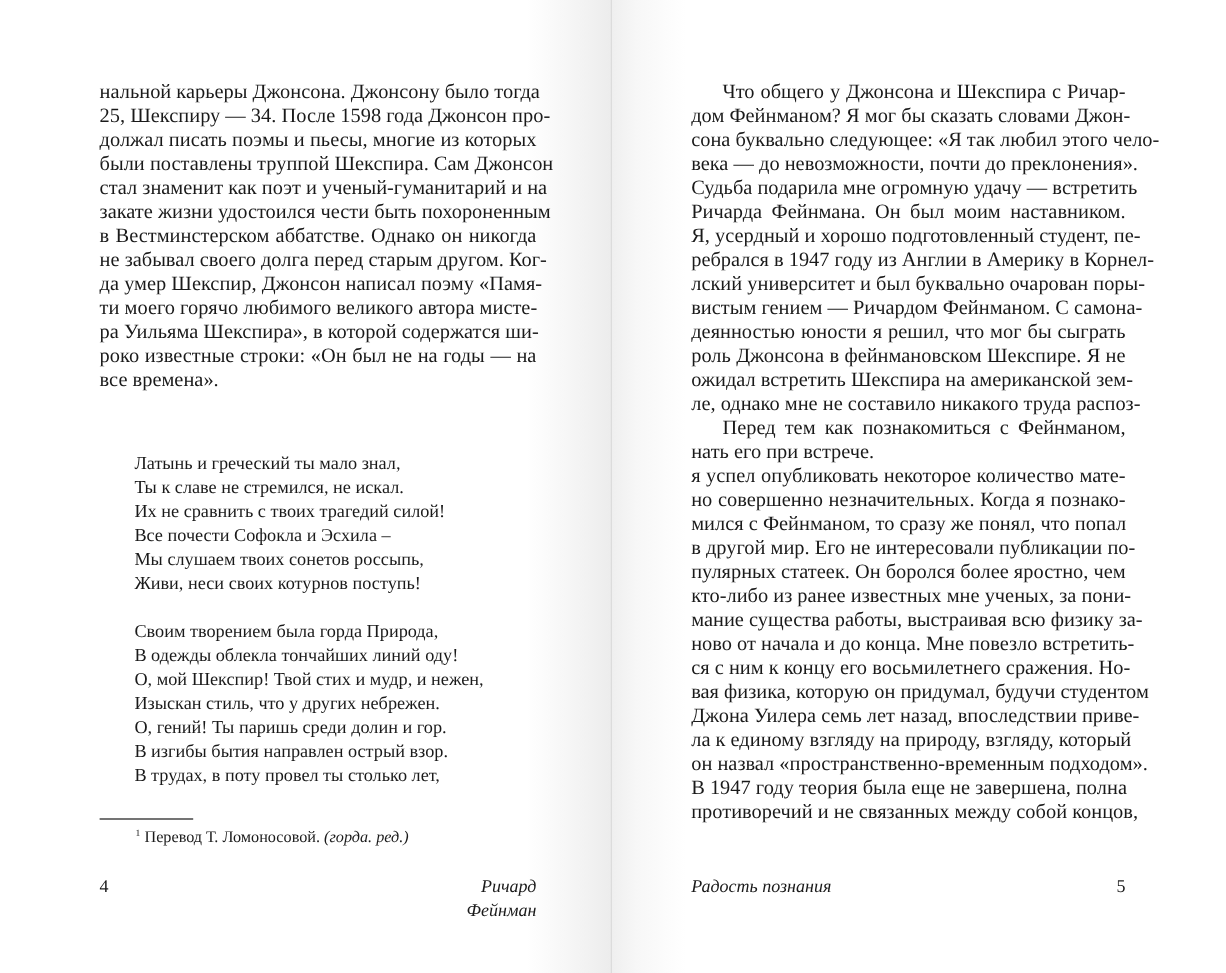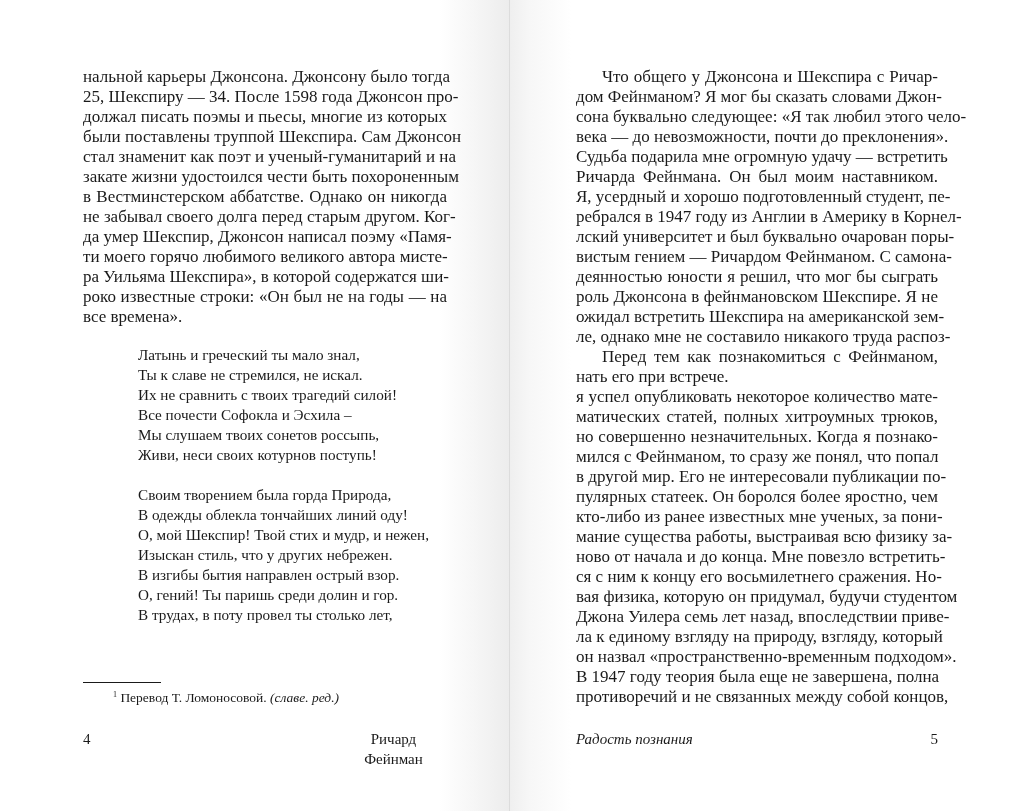--- a/index.html
+++ b/index.html
@@ -16,34 +16,34 @@
     background: linear-gradient(to right, #efefef 0%, #f7f7f7 4%, #ffffff 12%, #ffffff 100%); }
   .spine { position: absolute; left: 509px; top: 0; width: 1px; height: 811px; background: #dcdcdc; }
 
   .text { position: absolute; font-size: 17px; line-height: 20px; text-align: justify; }
   .left-text { left: 83px; top: 67px; width: 364px; }
   .right-text { left: 576px; top: 67px; width: 362px; }
   .line { display: block; text-align: justify; text-align-last: justify; white-space: nowrap; }
   .line.last { text-align-last: left; }
   .line.indent { text-indent: 26px; }
 
-  .poem { position: absolute; left: 138px; font-size: 15.2px; line-height: 20px; }
+  .poem { position: absolute; left: 112px; font-size: 15.2px; line-height: 20px; margin-top: 32px; }
   .poem1 { top: 345px; }
   .poem2 { top: 485px; }
   .poem .pline { display: block; white-space: nowrap; }
   sup { font-size: 9px; line-height: 0; vertical-align: 6px; }
 
   .fn-rule { position: absolute; left: 83px; top: 682px; width: 78px; height: 1px; background: #1a1a1a; }
   .footnote { position: absolute; left: 113px; top: 686px; font-size: 13.5px; line-height: 18px; white-space: nowrap; }
   .footnote .num { font-size: 8px; vertical-align: 5px; }
   .footnote i { font-style: italic; }
 
   .folio { position: absolute; top: 729px; font-size: 15px; line-height: 20px; }
   .folio-num-left { left: 83px; }
-  .folio-title-left { left: 340px; width: 107px; text-align: center; }
+  .folio-title-left { left: 340px; width: 107px; text-align: right; font-style: italic; }
   .folio-title-right { left: 576px; font-style: italic; text-align: right; }
   .folio-num-right { left: 920px; width: 18px; text-align: right; }
 </style>
 </head>
 <body>
 
 <div class="page page-left">
   <div class="text left-text">
     <span class="line">нальной карьеры Джонсона. Джонсону было тогда</span>
     <span class="line">25, Шекспиру — 34. После 1598 года Джонсон про-</span>
@@ -67,30 +67,30 @@
     <span class="pline">Все почести Софокла и Эсхила –</span>
     <span class="pline">Мы слушаем твоих сонетов россыпь,</span>
     <span class="pline">Живи, неси своих котурнов поступь!</span>
   </div>
 
   <div class="poem poem2">
     <span class="pline">Своим творением была горда Природа,</span>
     <span class="pline">В одежды облекла тончайших линий оду!</span>
     <span class="pline">О, мой Шекспир! Твой стих и мудр, и нежен,</span>
     <span class="pline">Изыскан стиль, что у других небрежен.</span>
+    <span class="pline">О, гений! Ты паришь среди долин и гор.</span>
     <span class="pline">В изгибы бытия направлен острый взор.</span>
-    <span class="pline">О, гений! Ты паришь среди долин и гор.</span>
     <span class="pline">В трудах, в поту провел ты столько лет,</span>
   </div>
 
   <div class="fn-rule"></div>
   <div class="footnote">
     <span class="num">1</span>
     <span>Перевод Т. Ломоносовой.</span>
-    <i>(славе. ред.)</i>
+    <i>(горда. ред.)</i>
   </div>
 
   <div class="folio folio-num-left">4</div>
   <div class="folio folio-title-left">Ричард Фейнман</div>
 </div>
 
 <div class="spine"></div>
 
 <div class="page page-right">
 </div>
@@ -106,21 +106,20 @@
   <span class="line">ребрался в 1947 году из Англии в Америку в Корнел-</span>
   <span class="line">лский университет и был буквально очарован поры-</span>
   <span class="line">вистым гением — Ричардом Фейнманом. С самона-</span>
   <span class="line">деянностью юности я решил, что мог бы сыграть</span>
   <span class="line">роль Джонсона в фейнмановском Шекспире. Я не</span>
   <span class="line">ожидал встретить Шекспира на американской зем-</span>
   <span class="line">ле, однако мне не составило никакого труда распоз-</span>
   <span class="line indent">Перед тем как познакомиться с Фейнманом,</span>
   <span class="line last">нать его при встрече.</span>
   <span class="line">я успел опубликовать некоторое количество мате-</span>
-  <span class="line">матических статей, полных хитроумных трюков,</span>
   <span class="line">но совершенно незначительных. Когда я познако-</span>
   <span class="line">мился с Фейнманом, то сразу же понял, что попал</span>
   <span class="line">в другой мир. Его не интересовали публикации по-</span>
   <span class="line">пулярных статеек. Он боролся более яростно, чем</span>
   <span class="line">кто-либо из ранее известных мне ученых, за пони-</span>
   <span class="line">мание существа работы, выстраивая всю физику за-</span>
   <span class="line">ново от начала и до конца. Мне повезло встретить-</span>
   <span class="line">ся с ним к концу его восьмилетнего сражения. Но-</span>
   <span class="line">вая физика, которую он придумал, будучи студентом</span>
   <span class="line">Джона Уилера семь лет назад, впоследствии приве-</span>

